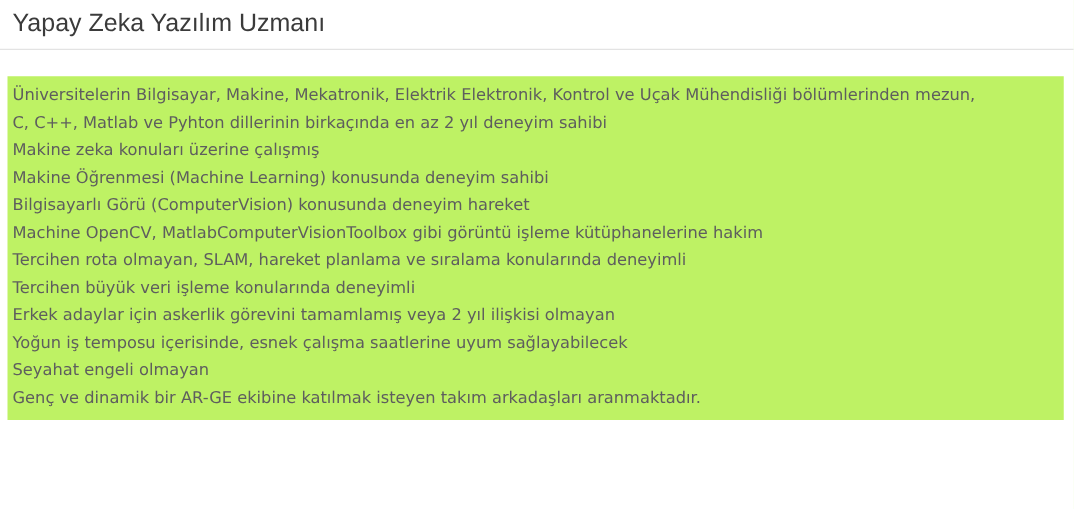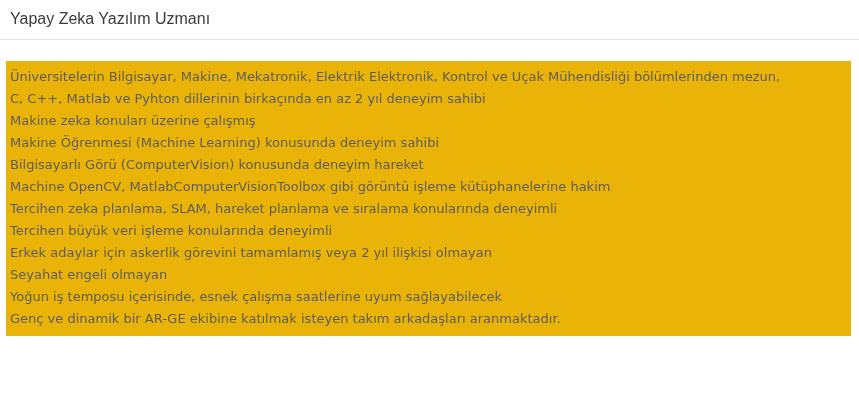--- a/index.html
+++ b/index.html
@@ -7,36 +7,36 @@
   body {
     width: 859px;
     height: 415px;
     overflow: hidden;
     position: relative;
     font-family: "DejaVu Sans", sans-serif;
   }
   .page-title {
     margin: 6px 0 0 10px;
     font-family: "Liberation Sans", sans-serif;
-    font-size: 16px;
+    font-size: 20px;
     font-weight: 400;
     line-height: 26px;
     color: #3b3b3b;
   }
   .title-divider {
     margin-top: 7px;
     width: 100%;
     border: none;
     border-bottom: 1px solid #e3e3e3;
     height: 0;
   }
   .requirements-panel {
     margin: 21px 0 0 6px;
     width: 845px;
-    background: #eab308;
+    background: #bef264;
     padding: 5px 0 6px 4px;
     overflow: hidden;
   }
   .requirement-item {
     font-size: 13px;
     line-height: 22px;
     color: #5e5e5e;
     white-space: nowrap;
   }
 </style>
@@ -46,19 +46,19 @@
 <h1 class="page-title">Yapay Zeka Yazılım Uzmanı</h1>
 <div class="title-divider"></div>
 
 <div class="requirements-panel">
   <div class="requirement-item">Üniversitelerin Bilgisayar, Makine, Mekatronik, Elektrik Elektronik, Kontrol ve Uçak Mühendisliği bölümlerinden mezun,</div>
   <div class="requirement-item">C, C++, Matlab ve Pyhton dillerinin birkaçında en az 2 yıl deneyim sahibi</div>
   <div class="requirement-item">Makine zeka konuları üzerine çalışmış</div>
   <div class="requirement-item">Makine Öğrenmesi (Machine Learning) konusunda deneyim sahibi</div>
   <div class="requirement-item">Bilgisayarlı Görü (ComputerVision) konusunda deneyim hareket</div>
   <div class="requirement-item">Machine OpenCV, MatlabComputerVisionToolbox gibi görüntü işleme kütüphanelerine hakim</div>
-  <div class="requirement-item">Tercihen zeka planlama, SLAM, hareket planlama ve sıralama konularında deneyimli</div>
+  <div class="requirement-item">Tercihen rota olmayan, SLAM, hareket planlama ve sıralama konularında deneyimli</div>
   <div class="requirement-item">Tercihen büyük veri işleme konularında deneyimli</div>
   <div class="requirement-item">Erkek adaylar için askerlik görevini tamamlamış veya 2 yıl ilişkisi olmayan</div>
+  <div class="requirement-item">Yoğun iş temposu içerisinde, esnek çalışma saatlerine uyum sağlayabilecek</div>
   <div class="requirement-item">Seyahat engeli olmayan</div>
-  <div class="requirement-item">Yoğun iş temposu içerisinde, esnek çalışma saatlerine uyum sağlayabilecek</div>
   <div class="requirement-item">Genç ve dinamik bir AR-GE ekibine katılmak isteyen takım arkadaşları aranmaktadır.</div>
 </div>
 
 </body></html>

